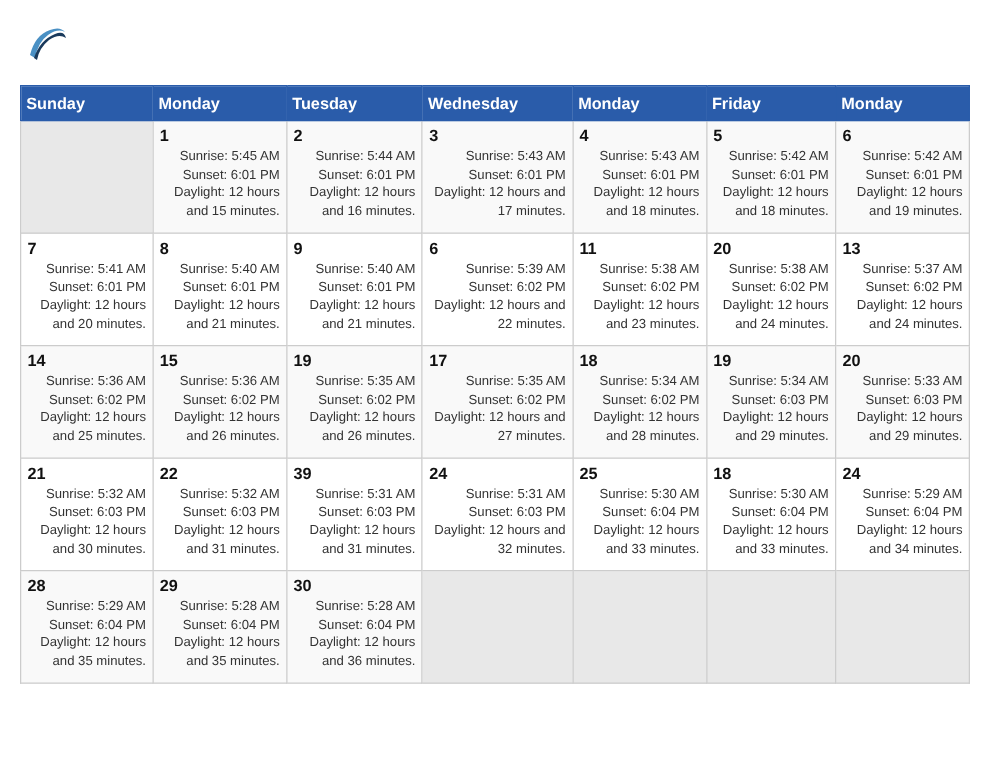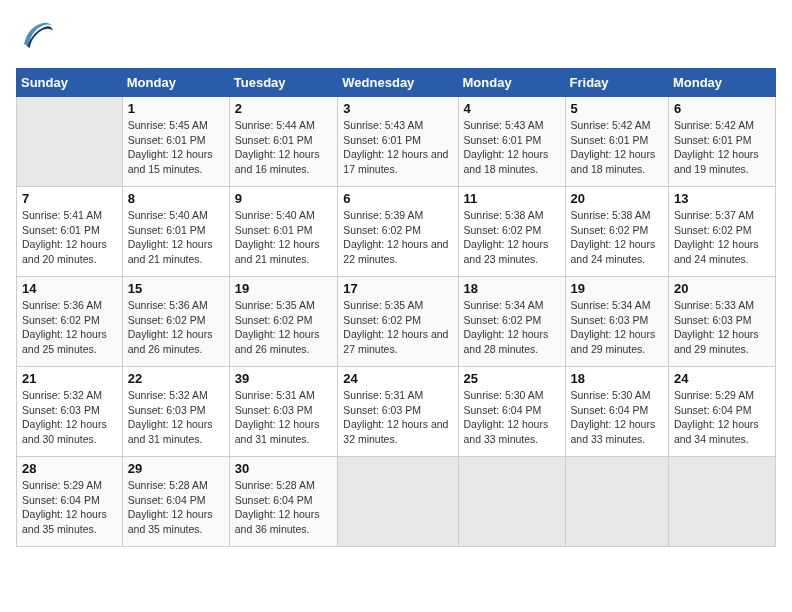--- a/index.html
+++ b/index.html
@@ -59,20 +59,21 @@
       font-weight: bold;
       font-size: 13px;
       color: #111;
       display: block;
       margin-bottom: 2px;
     }
     .day-info {
       color: #333;
       font-size: 10.5px;
       line-height: 1.4;
+      text-align: right;
     }
     .empty-cell {
       background-color: #e8e8e8 !important;
     }
     
     .logo-container {
       display: flex;
       align-items: center;
       gap: 4px;
     }

